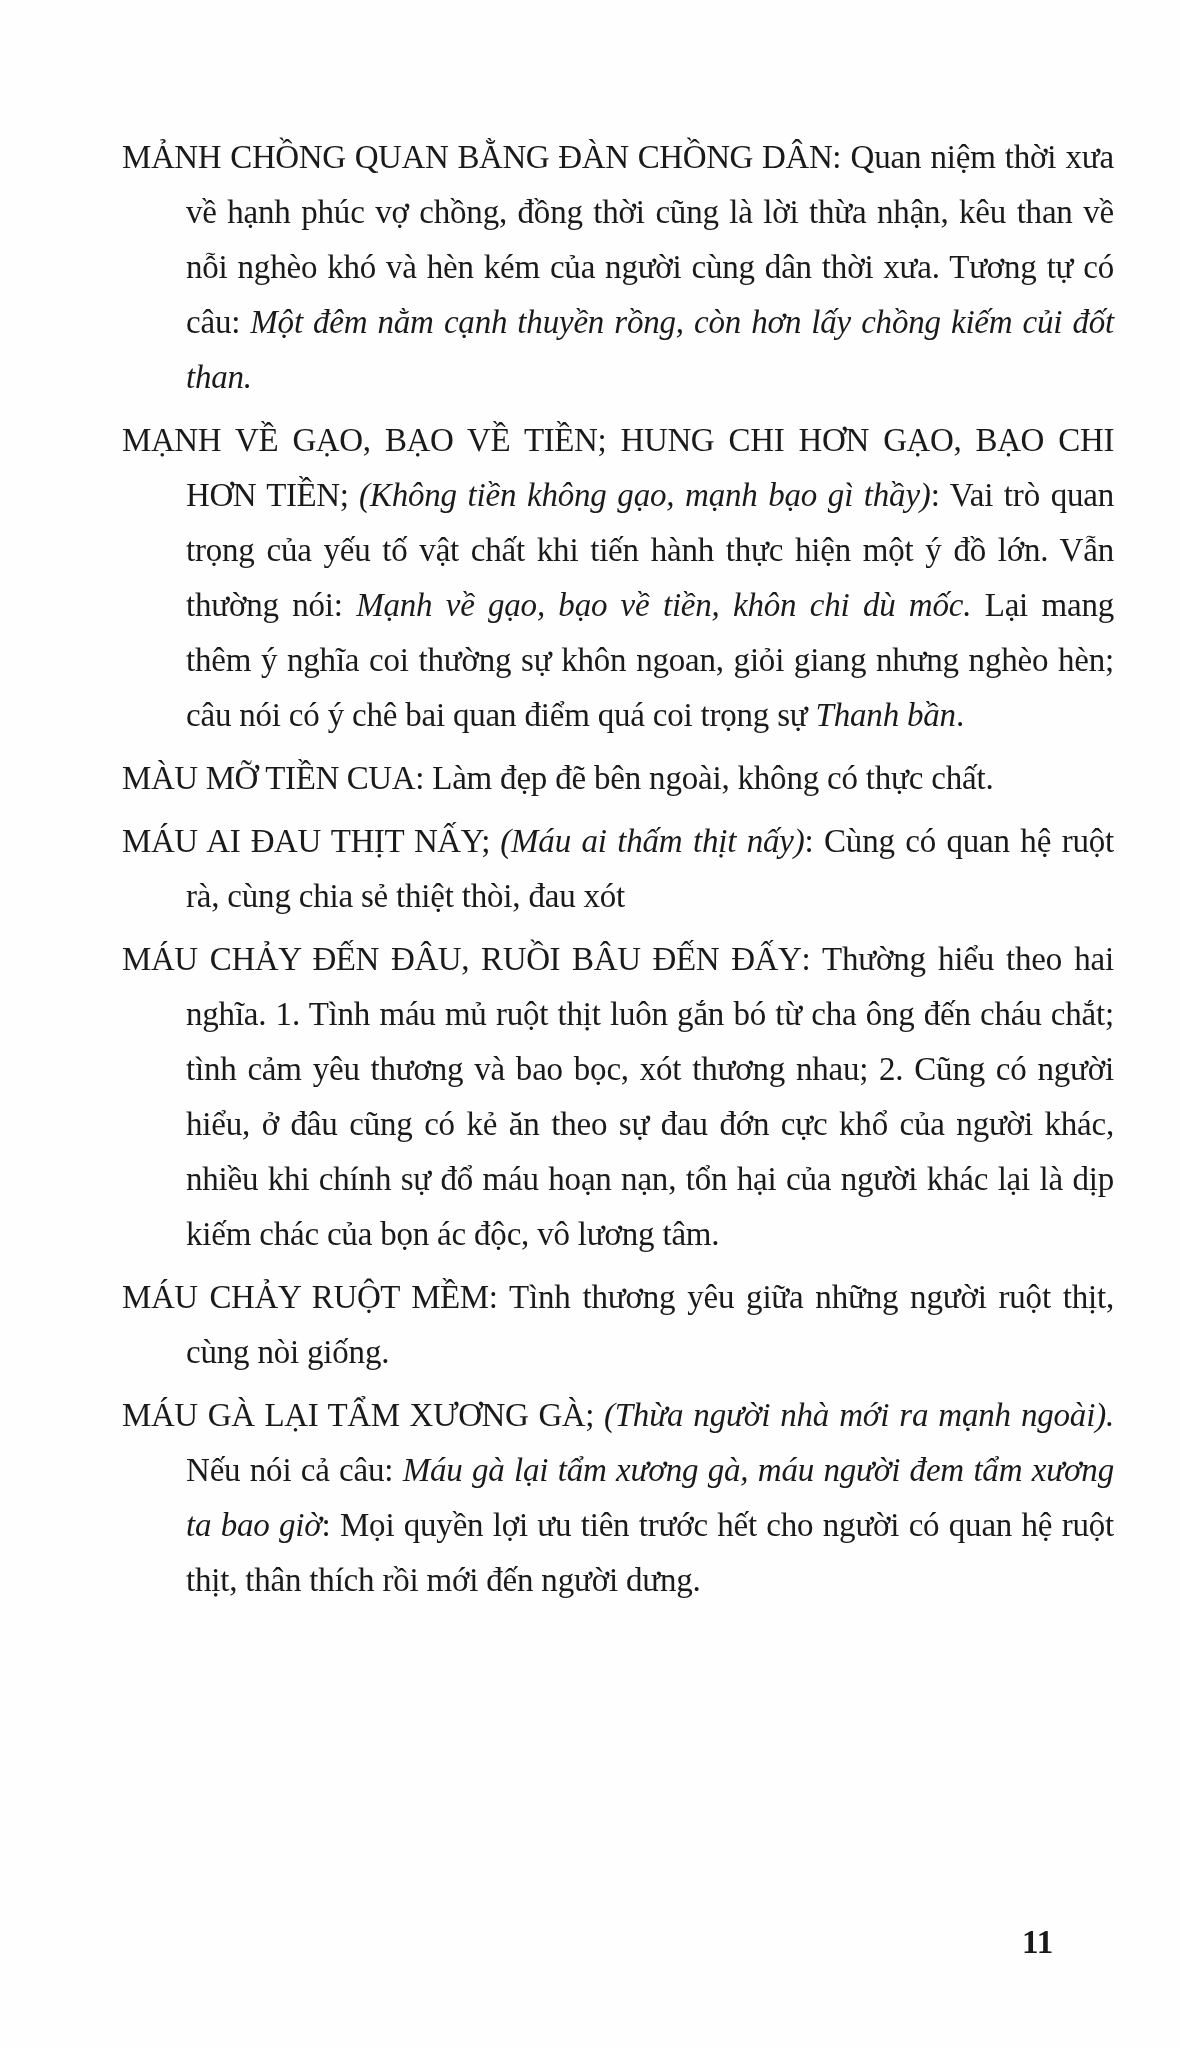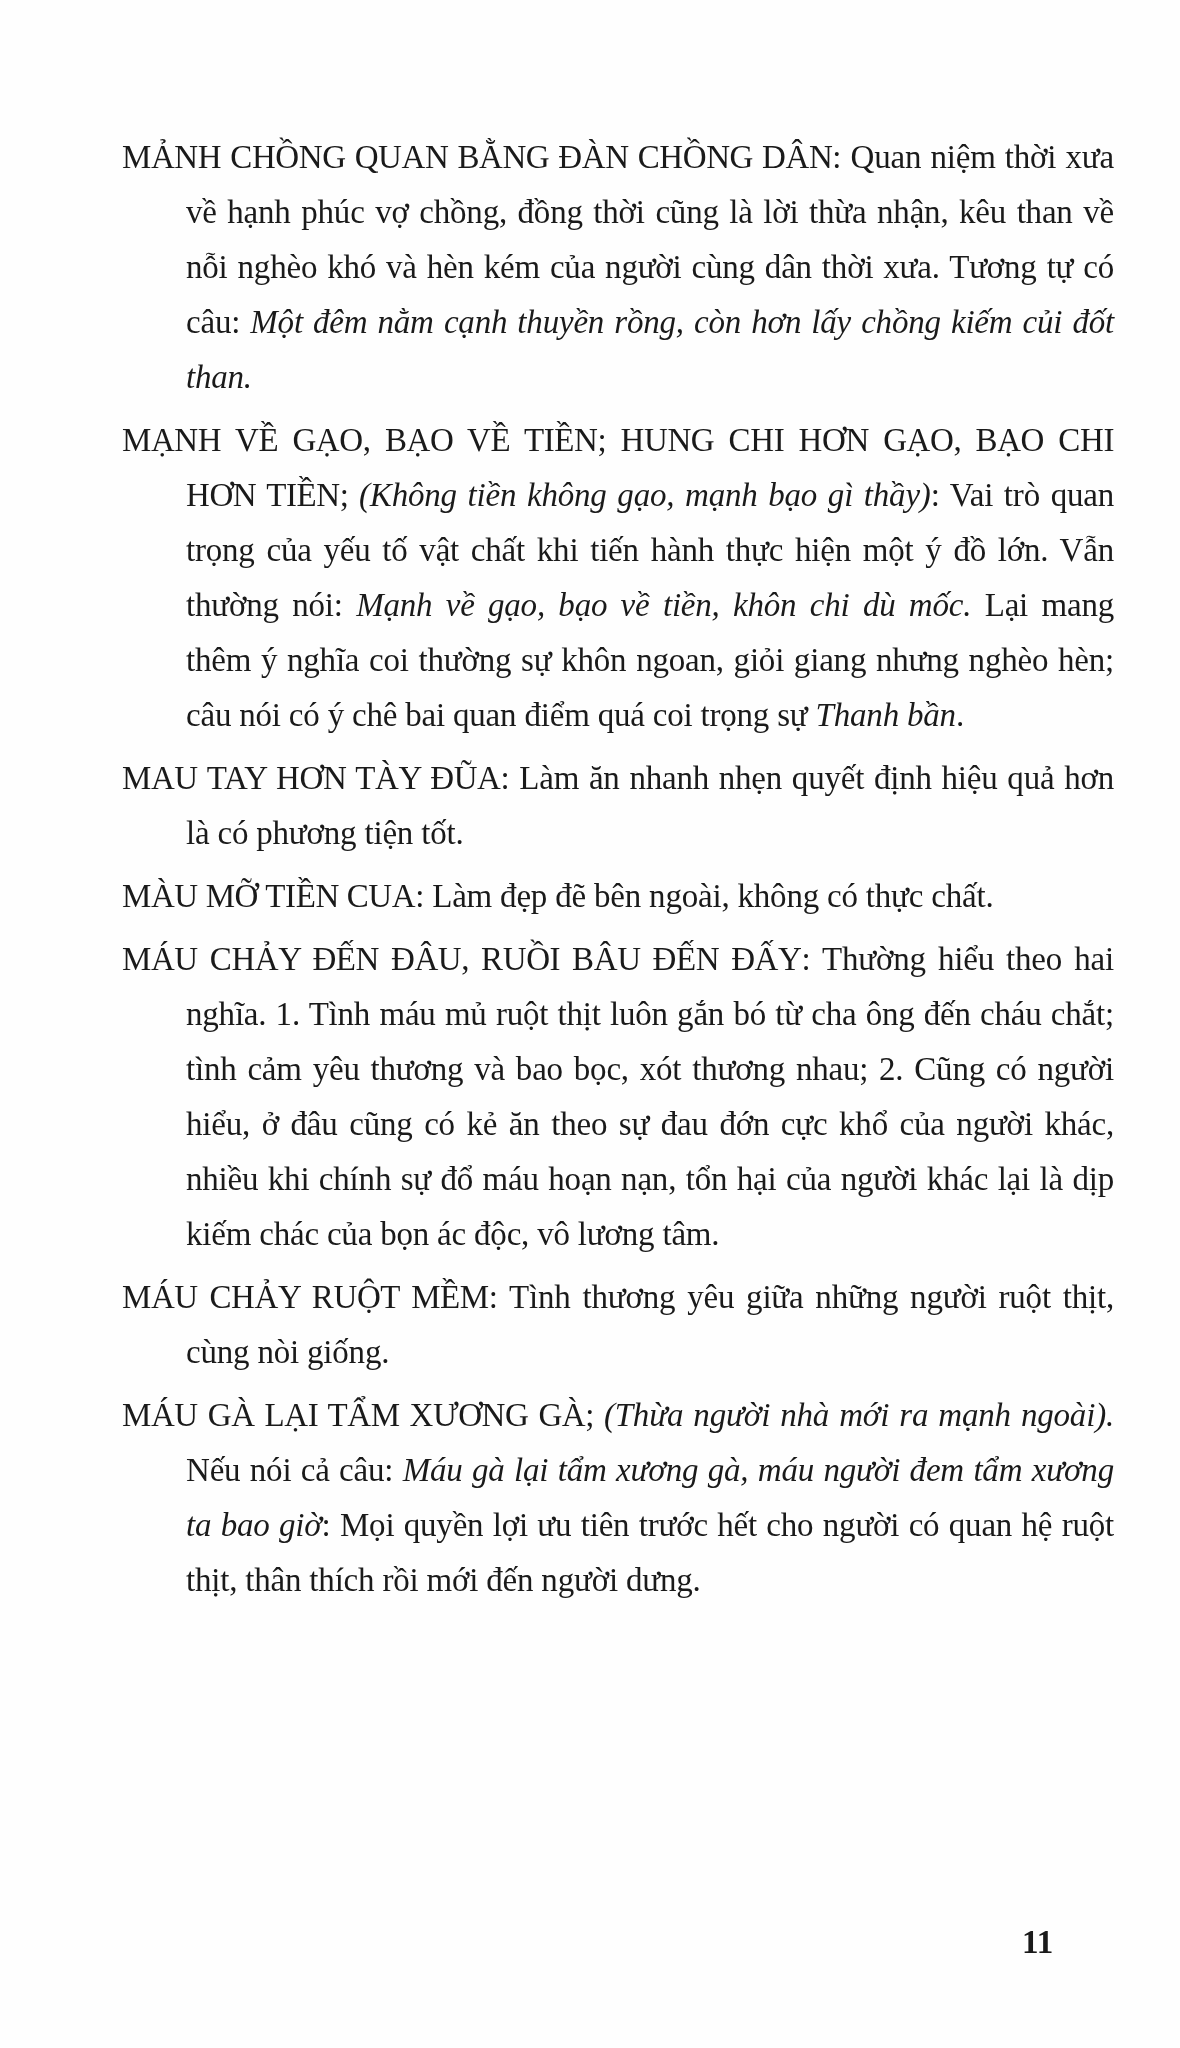--- a/index.html
+++ b/index.html
@@ -61,24 +61,24 @@
 <body>
 
 <div class="page">
   <div class="entries">
 
     <p class="entry"><span class="head">MẢNH CHỒNG QUAN BẰNG ĐÀN CHỒNG DÂN</span><span>: Quan niệm thời xưa về hạnh phúc vợ chồng, đồng thời cũng là lời thừa nhận, kêu than về nỗi nghèo khó và hèn kém của người cùng dân thời xưa. Tương tự có câu: </span><span class="it">Một đêm nằm cạnh thuyền rồng, còn hơn lấy chồng kiếm củi đốt than.</span></p>
 
 
     <p class="entry"><span class="head">MẠNH VỀ GẠO, BẠO VỀ TIỀN; HUNG CHI HƠN GẠO, BẠO CHI HƠN TIỀN; </span><span class="it">(Không tiền không gạo, mạnh bạo gì thầy)</span><span>: Vai trò quan trọng của yếu tố vật chất khi tiến hành thực hiện một ý đồ lớn. Vẫn thường nói: </span><span class="it">Mạnh về gạo, bạo về tiền, khôn chi dù mốc.</span><span> Lại mang thêm ý nghĩa coi thường sự khôn ngoan, giỏi giang nhưng nghèo hèn; câu nói có ý chê bai quan điểm quá coi trọng sự </span><span class="it">Thanh bần</span><span>.</span></p>
 
-    <p class="entry"><span class="head">MAU TAY HƠN TÀY ĐŨA</span><span>: Làm ăn nhanh nhẹn quyết định hiệu quả hơn là có phương tiện tốt.</span></p>
 
     <p class="entry"><span class="head">MÀU MỠ TIỀN CUA</span><span>: Làm đẹp đẽ bên ngoài, không có thực chất.</span></p>
 
+    <p class="entry"><span class="head">MÁU AI ĐAU THỊT NẤY; </span><span class="it">(Máu ai thấm thịt nấy)</span><span>: Cùng có quan hệ ruột rà, cùng chia sẻ thiệt thòi, đau xót</span></p>
 
     <p class="entry"><span class="head">MÁU CHẢY ĐẾN ĐÂU, RUỒI BÂU ĐẾN ĐẤY</span><span>: Thường hiểu theo hai nghĩa. 1. Tình máu mủ ruột thịt luôn gắn bó từ cha ông đến cháu chắt; tình cảm yêu thương và bao bọc, xót thương nhau; 2. Cũng có người hiểu, ở đâu cũng có kẻ ăn theo sự đau đớn cực khổ của người khác, nhiều khi chính sự đổ máu hoạn nạn, tổn hại của người khác lại là dịp kiếm chác của bọn ác độc, vô lương tâm.</span></p>
 
     <p class="entry"><span class="head">MÁU CHẢY RUỘT MỀM</span><span>: Tình thương yêu giữa những người ruột thịt, cùng nòi giống.</span></p>
 
     <p class="entry"><span class="head">MÁU GÀ LẠI TẨM XƯƠNG GÀ; </span><span class="it">(Thừa người nhà mới ra mạnh ngoài).</span><span> Nếu nói cả câu: </span><span class="it">Máu gà lại tẩm xương gà, máu người đem tẩm xương ta bao giờ</span><span>: Mọi quyền lợi ưu tiên trước hết cho người có quan hệ ruột thịt, thân thích rồi mới đến người dưng.</span></p>
 
   </div>
 
   <div class="page-number">11</div>

